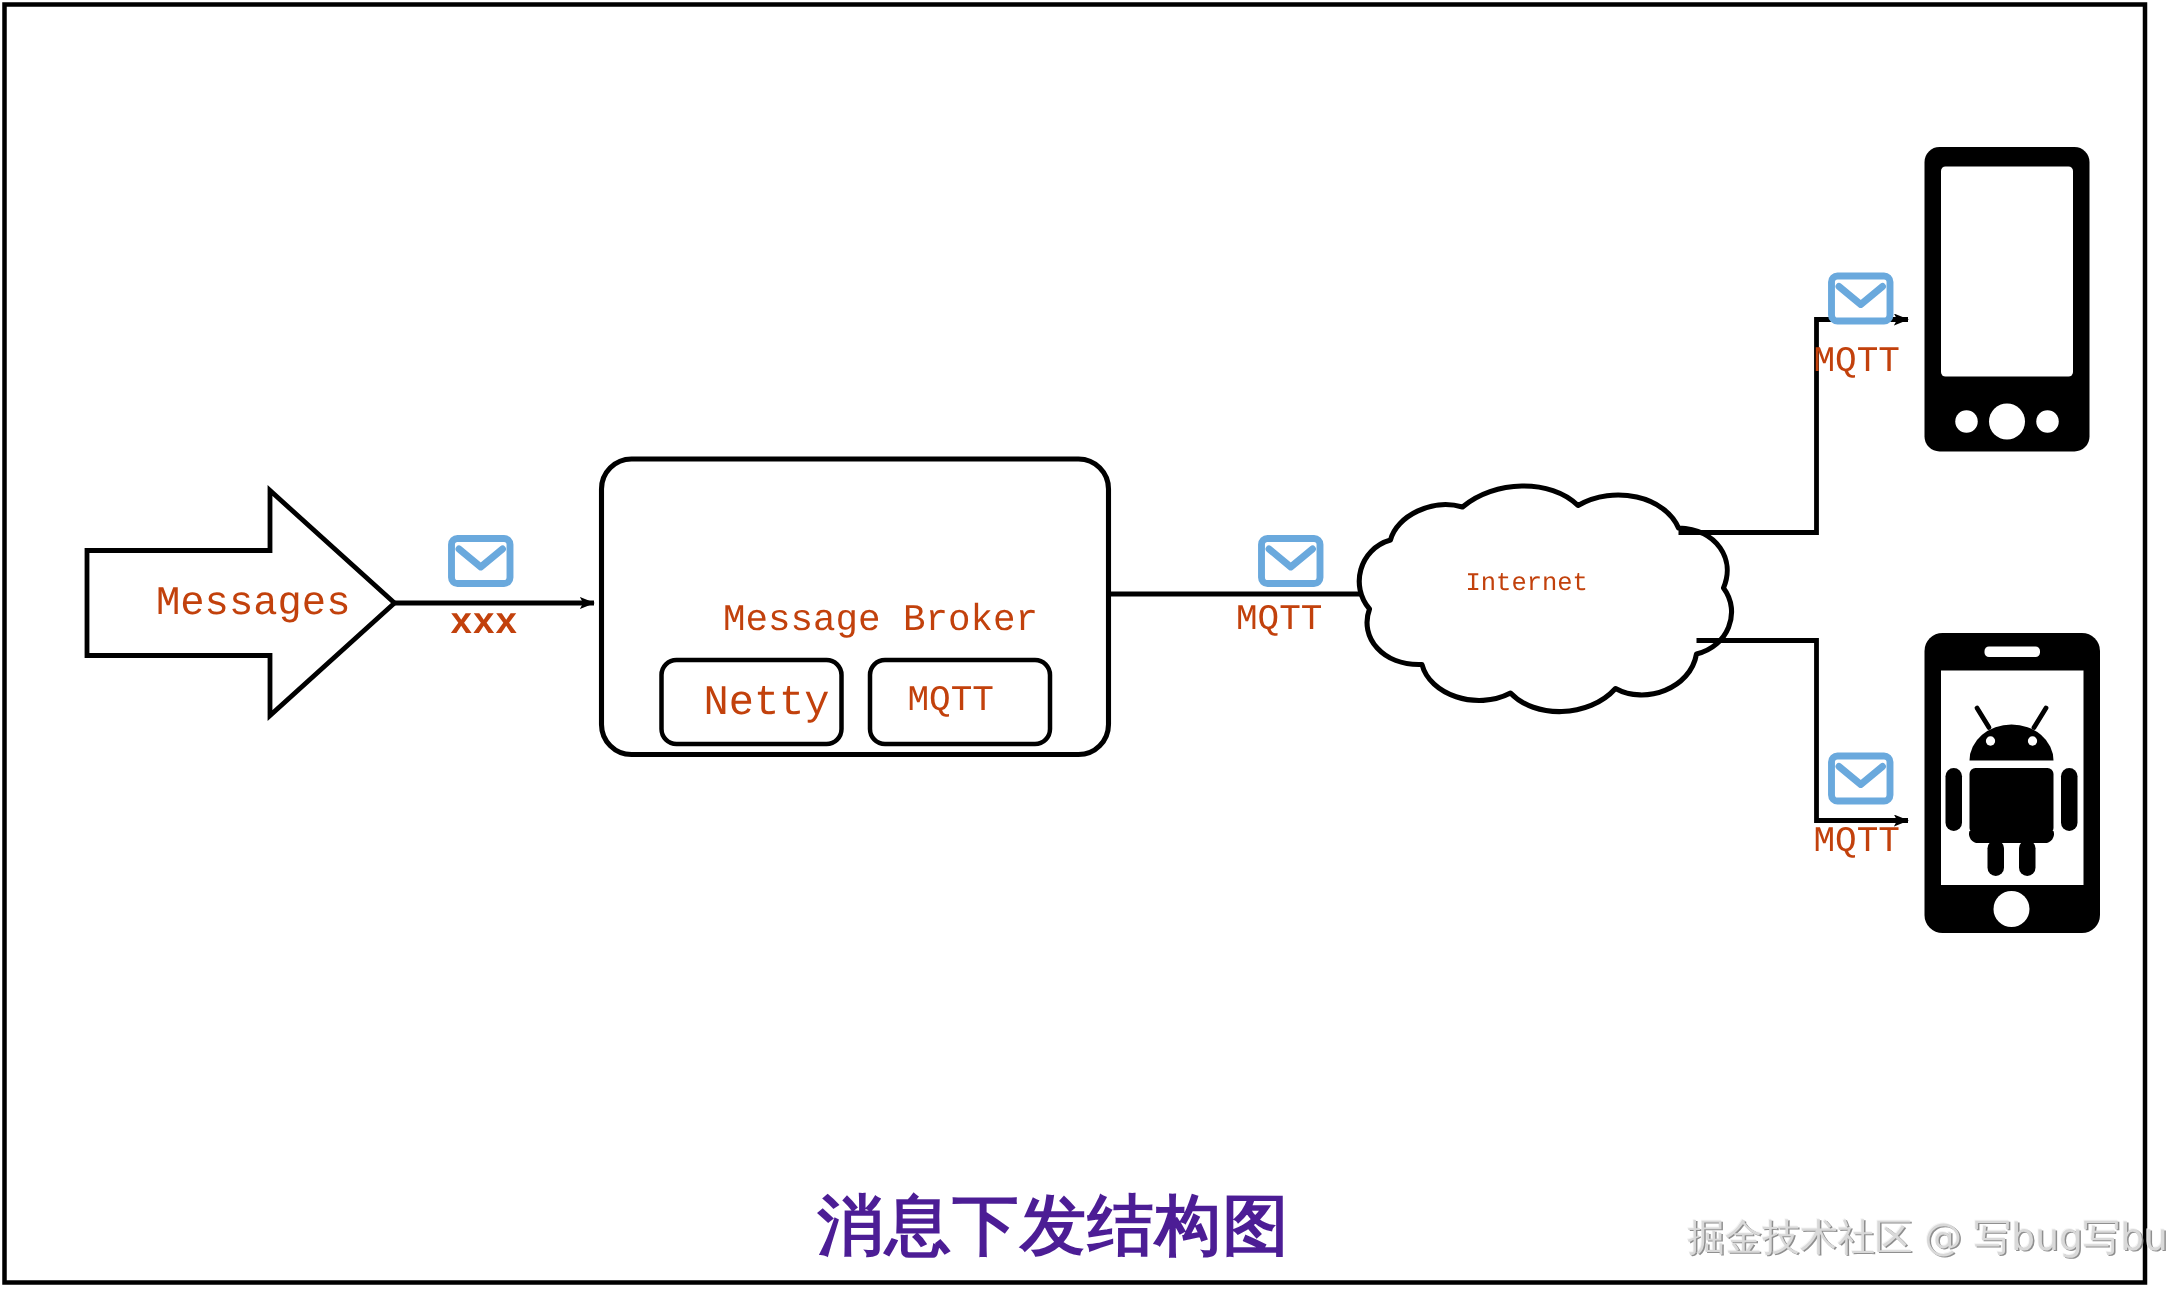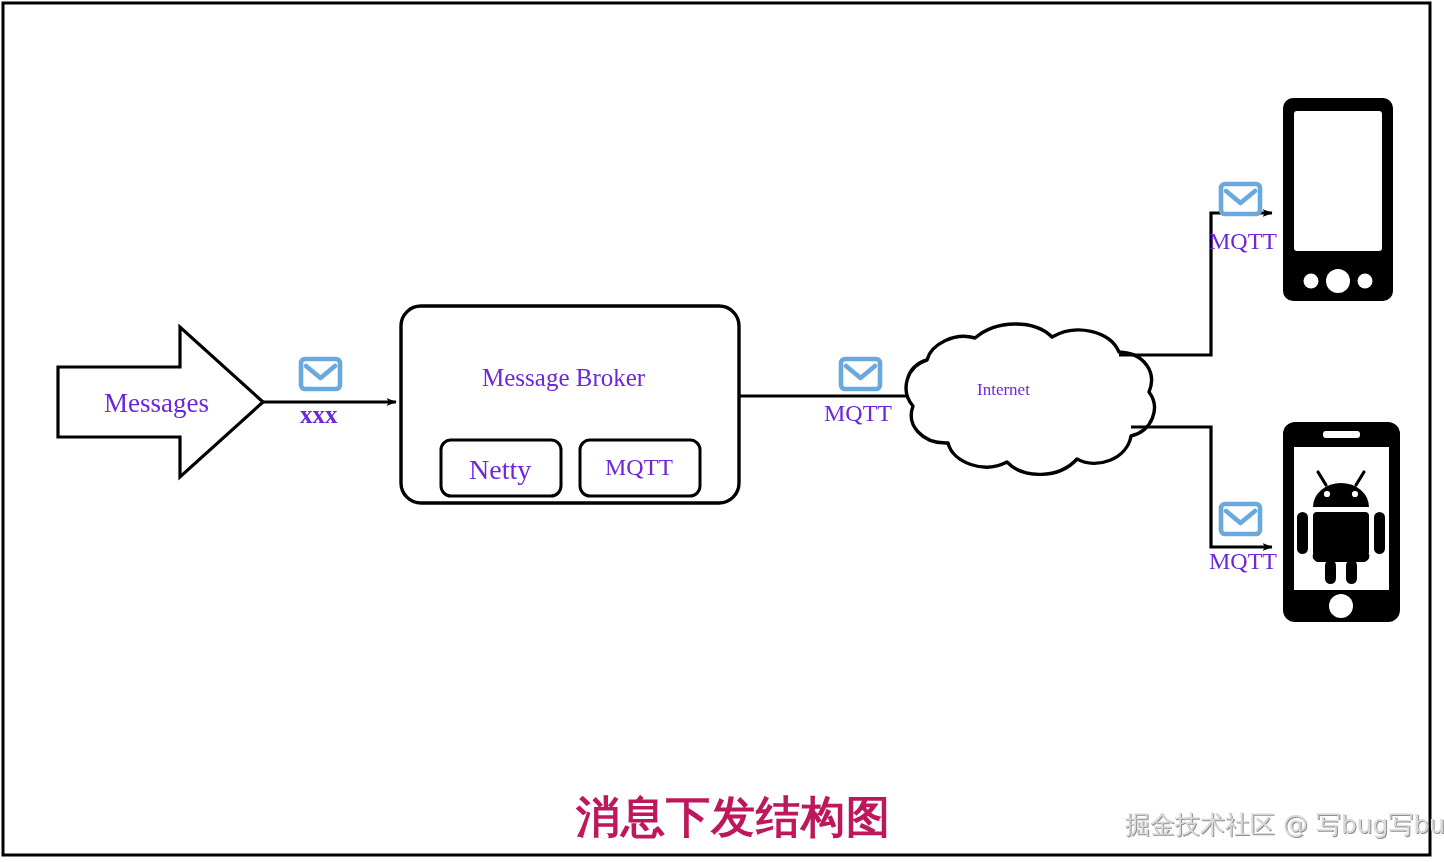--- a/index.html
+++ b/index.html
@@ -20,38 +20,38 @@
   }
   #diagram-svg {
     position: absolute;
     left: 0;
     top: 0;
     width: 1444px;
     height: 862px;
   }
   .lbl {
     position: absolute;
-    color: #6d28d9;
+    color: #c2410c;
     white-space: nowrap;
-    font-family: Liberation Serif, serif;
+    font-family: Liberation Mono, monospace;
   }
   .lbl-messages {
     left: 104px;
     top: 388px;
     font-size: 27px;
   }
   .lbl-xxx {
     left: 300px;
     top: 401px;
     font-size: 25px;
     font-weight: bold;
   }
   .lbl-broker {
     left: 482px;
-    top: 364px;
+    top: 399px;
     font-size: 25px;
   }
   .lbl-netty {
     left: 469px;
     top: 454px;
     font-size: 28px;
   }
   .lbl-mqtt-inner {
     left: 605px;
     top: 454px;
@@ -76,24 +76,23 @@
     left: 1209px;
     top: 548px;
     font-size: 24px;
   }
   .caption {
     position: absolute;
     left: 545px;
     top: 788px;
     font-size: 44px;
     font-weight: bold;
-    color: #be185d;
+    color: #4c1d95;
     letter-spacing: 1px;
     font-family: "DejaVu Sans", "Liberation Sans", sans-serif;
-    margin-left: 31px;
   }
   .watermark {
     position: absolute;
     left: 1125px;
     top: 808px;
     font-size: 25px;
     color: #d9d9d9;
     white-space: nowrap;
     text-shadow: 1px 1px 0 #8f8f8f, -0.5px -0.5px 0 #f4f4f4;
     font-family: "DejaVu Sans", "Liberation Sans", sans-serif;

